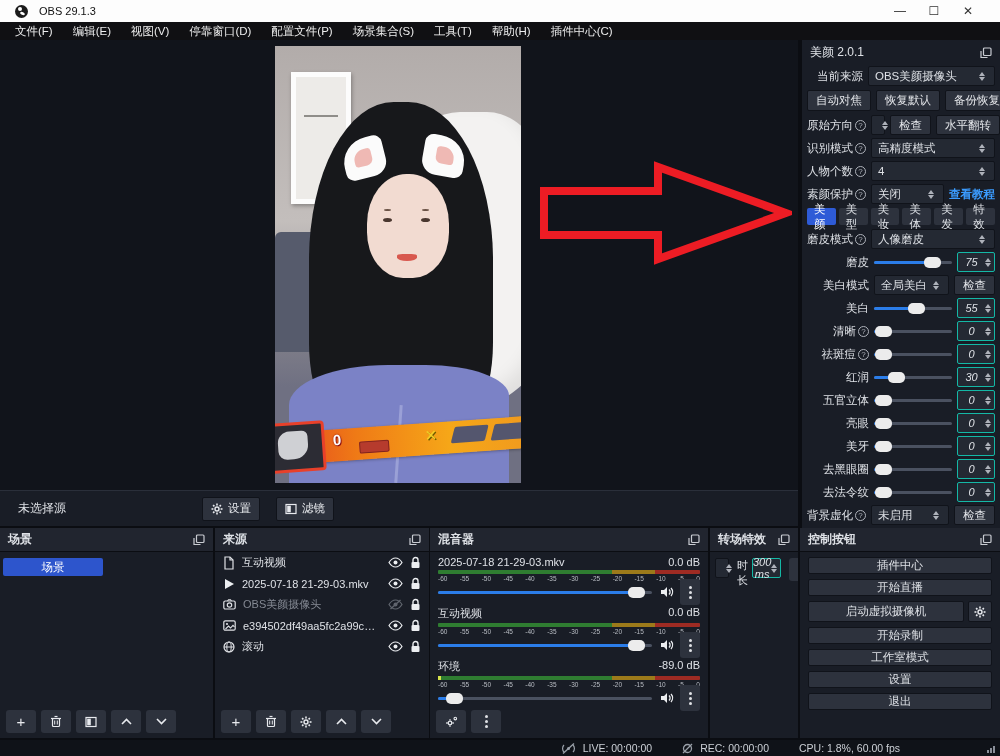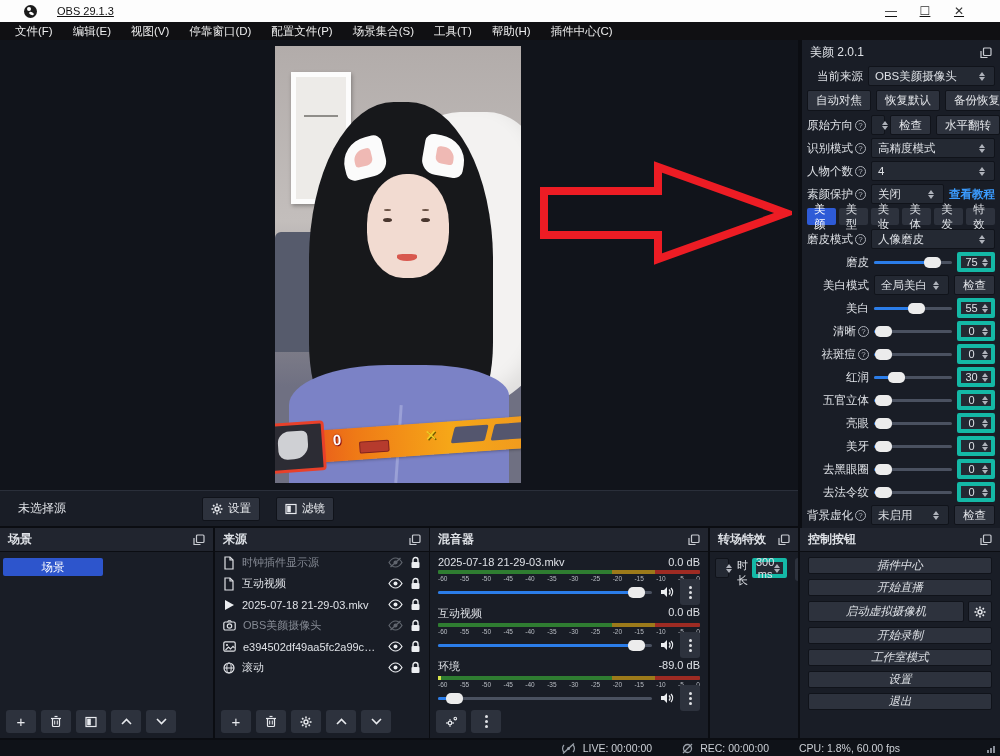--- a/index.html
+++ b/index.html
@@ -1,21 +1,21 @@
 <!DOCTYPE html>
 <html><head>
 <meta charset="utf-8">
 <style>
   * { margin:0; padding:0; box-sizing:border-box; }
   html,body { background:#000; }
   body { font-family:"Liberation Sans","DejaVu Sans",sans-serif; }
   .app { position:relative; width:1000px; height:756px; background:#0b0d12; overflow:hidden; color:#dee1e6; font-size:12px; }
 
   
-  .titlebar { position:absolute; left:0; top:0; width:1000px; height:22px; background:#fdfdfd; color:#111; display:flex; align-items:center; padding:0 24px; gap:20px;text-decoration:underline; }
+  .titlebar { position:absolute; left:0; top:0; width:1000px; height:22px; background:#fdfdfd; color:#111; display:flex; align-items:center; padding:0 15px; gap:11px; }
   .obs-logo { width:13px; height:13px; border-radius:50%; background:#1b1b1b; position:relative; flex:0 0 auto; }
   .obs-logo::before { content:""; position:absolute; left:3px; top:2px; width:4px; height:4px; border-radius:50%; background:#fff; }
   .obs-logo::after { content:""; position:absolute; left:5px; top:7px; width:5px; height:3px; border-radius:50% 50% 50% 50%; background:#fff; transform:rotate(25deg); }
   .tb-title { font-size:11px; color:#101010; }
   .win-btns { margin-left:auto; display:flex; gap:0; }
   .win-btn { width:34px; height:22px; display:flex; align-items:center; justify-content:center; color:#333; font-size:12px; cursor:default; }
 
   
   .menubar { position:absolute; left:0; top:22px; width:1000px; height:18px; background:#101013; display:flex; align-items:center; padding:0 6px; gap:2px; }
   .menu-item { padding:1px 9px; font-size:11.5px; color:#ededed; }
@@ -59,21 +59,21 @@
   .btn { height:20px; background:#2d323d; border:1px solid #10131a; border-radius:2px; display:flex; align-items:center; justify-content:center; padding:0 8px; font-size:11.5px; color:#e4e6ea; white-space:nowrap; }
   .b-btn-row { display:flex; gap:5px; margin:4px 0; }
   .b-btn-row .btn { flex:1; height:21px; }
   .link { color:#3b9cff; font-size:11.5px; font-weight:bold; white-space:nowrap; }
   .tabs { display:flex; gap:3px; margin:4px 0; }
   .tab { height:17px; background:#2d323d; border-radius:2px; display:flex; align-items:center; justify-content:center; padding:0 7px; font-size:11.5px; }
   .tab.active { background:#2e5bd7; color:#fff; }
   .slider { flex:1; height:3px; background:#4a5160; border-radius:2px; position:relative; }
   .fill { height:3px; background:#2b7de9; border-radius:2px; min-width:10px; position:relative; }
   .handle { position:absolute; right:-8px; top:-4px; width:17px; height:11px; background:#ececec; border-radius:5px; }
-  .spin { width:38px; height:20px; background:#242933; border:4px solid #14b8a6; border-radius:2px; display:flex; align-items:center; flex:0 0 auto; }
+  .spin { width:38px; height:20px; background:#242933; border:1px solid #14b8a6; border-radius:2px; display:flex; align-items:center; flex:0 0 auto;font-style:italic; }
   .spin .sv { flex:1; text-align:center; font-size:11px; }
   .carets { display:flex; flex-direction:column; gap:1px; padding-right:3px; }
   .caret { width:0; height:0; border-left:3px solid transparent; border-right:3px solid transparent; }
   .caret.up { border-bottom:4px solid #aeb2ba; }
   .caret.down { border-top:4px solid #aeb2ba; }
 
   
   .props { position:absolute; left:0; top:490px; width:798px; height:36px; background:#191d26; border-top:1px solid #2a2f3a; display:flex; align-items:center; padding:0 18px; gap:16px; }
   .props .btn { height:24px; gap:5px; }
   .props-label { font-size:12px; margin-right:120px; }
@@ -107,21 +107,21 @@
   .vol-row .slider { margin-right:2px; }
   .mix-kebab { width:20px; height:26px; background:#2d323d; border-radius:3px; flex:0 0 auto; }
 
   
   .tr-body { padding:6px 5px; display:flex; flex-direction:row; gap:8px; }
   .tr-dur { display:flex; gap:4px; font-size:11px; }
   .tr-dur .spin { flex:1; width:auto; }
   .tr-btns { display:flex; gap:5px; }
 
   
-  .ctl-body { padding:5px 8px; display:flex; flex-direction:column; gap:5px;font-style:italic; }
+  .ctl-body { padding:5px 8px; display:flex; flex-direction:column; gap:5px; }
   .ctl-row { display:flex; gap:4px; }
   .ctl-btn { flex:1; height:21px; background:#2d323d; border:1px solid #10131a; border-radius:2px; display:flex; align-items:center; justify-content:center; font-size:11.5px; }
   .ctl-gear { flex:0 0 24px; }
 
   
   .statusbar { position:absolute; left:0; top:740px; width:1000px; height:16px; background:#0f1218; display:flex; align-items:center; justify-content:flex-end; gap:7px; padding-right:100px; font-size:10.5px; color:#ccd0d6; }
   .sb-gap { width:16px; }
   .sb-bars { position:absolute; right:5px; bottom:3px; display:flex; align-items:flex-end; gap:1px; }
   .sb-bars i { width:2px; background:#8a8f99; }
   svg { display:block; }
@@ -556,36 +556,20 @@
       <span>来源</span>
       <span class="pop">
           <svg width="12" height="12" viewBox="0 0 12 12">
             <rect x="3.5" y="1" width="7.5" height="7.5" rx="1" fill="none" stroke="#c9ccd2" stroke-width="1.2"></rect>
             <path d="M1 4v6.5h6.5" fill="none" stroke="#c9ccd2" stroke-width="1.2"></path>
           </svg>
         </span>
     </div>
 
 
-    <div class="src-row hidden-src">
-      <svg width="12" height="14" viewBox="0 0 12 14">
-          <path d="M2 1h5l3 3v9H2z" fill="none" stroke="#dfe1e5" stroke-width="1.2"></path>
-          <path d="M7 1v3h3" fill="none" stroke="#dfe1e5" stroke-width="1.2"></path>
-        </svg>
-      <span class="lbl">时钟插件显示源</span>
-      <svg class="dim" width="15" height="11" viewBox="0 0 15 11">
-          <path d="M1 5.5C3 2.3 5 1 7.5 1S12 2.3 14 5.5C12 8.7 10 10 7.5 10S3 8.7 1 5.5z" fill="none" stroke="#9aa0a9" stroke-width="1.2"></path>
-          <circle cx="7.5" cy="5.5" r="2" fill="#9aa0a9"></circle>
-          <line x1="2.5" y1="10" x2="12.5" y2="1" stroke="#9aa0a9" stroke-width="1.4"></line>
-        </svg>
-      <svg width="11" height="13" viewBox="0 0 11 13">
-          <path d="M3 6V4a2.5 2.5 0 0 1 5 0v2" fill="none" stroke="#eceef1" stroke-width="1.4"></path>
-          <rect x="1.5" y="6" width="8" height="6" rx="1" fill="#eceef1"></rect>
-        </svg>
-    </div>
 
     <div class="src-row">
       <svg width="12" height="14" viewBox="0 0 12 14">
           <path d="M2 1h5l3 3v9H2z" fill="none" stroke="#dfe1e5" stroke-width="1.2"></path>
           <path d="M7 1v3h3" fill="none" stroke="#dfe1e5" stroke-width="1.2"></path>
         </svg>
       <span class="lbl">互动视频</span>
       <svg width="15" height="11" viewBox="0 0 15 11">
           <path d="M1 5.5C3 2.3 5 1 7.5 1S12 2.3 14 5.5C12 8.7 10 10 7.5 10S3 8.7 1 5.5z" fill="none" stroke="#eceef1" stroke-width="1.2"></path>
           <circle cx="7.5" cy="5.5" r="2" fill="#eceef1"></circle>

